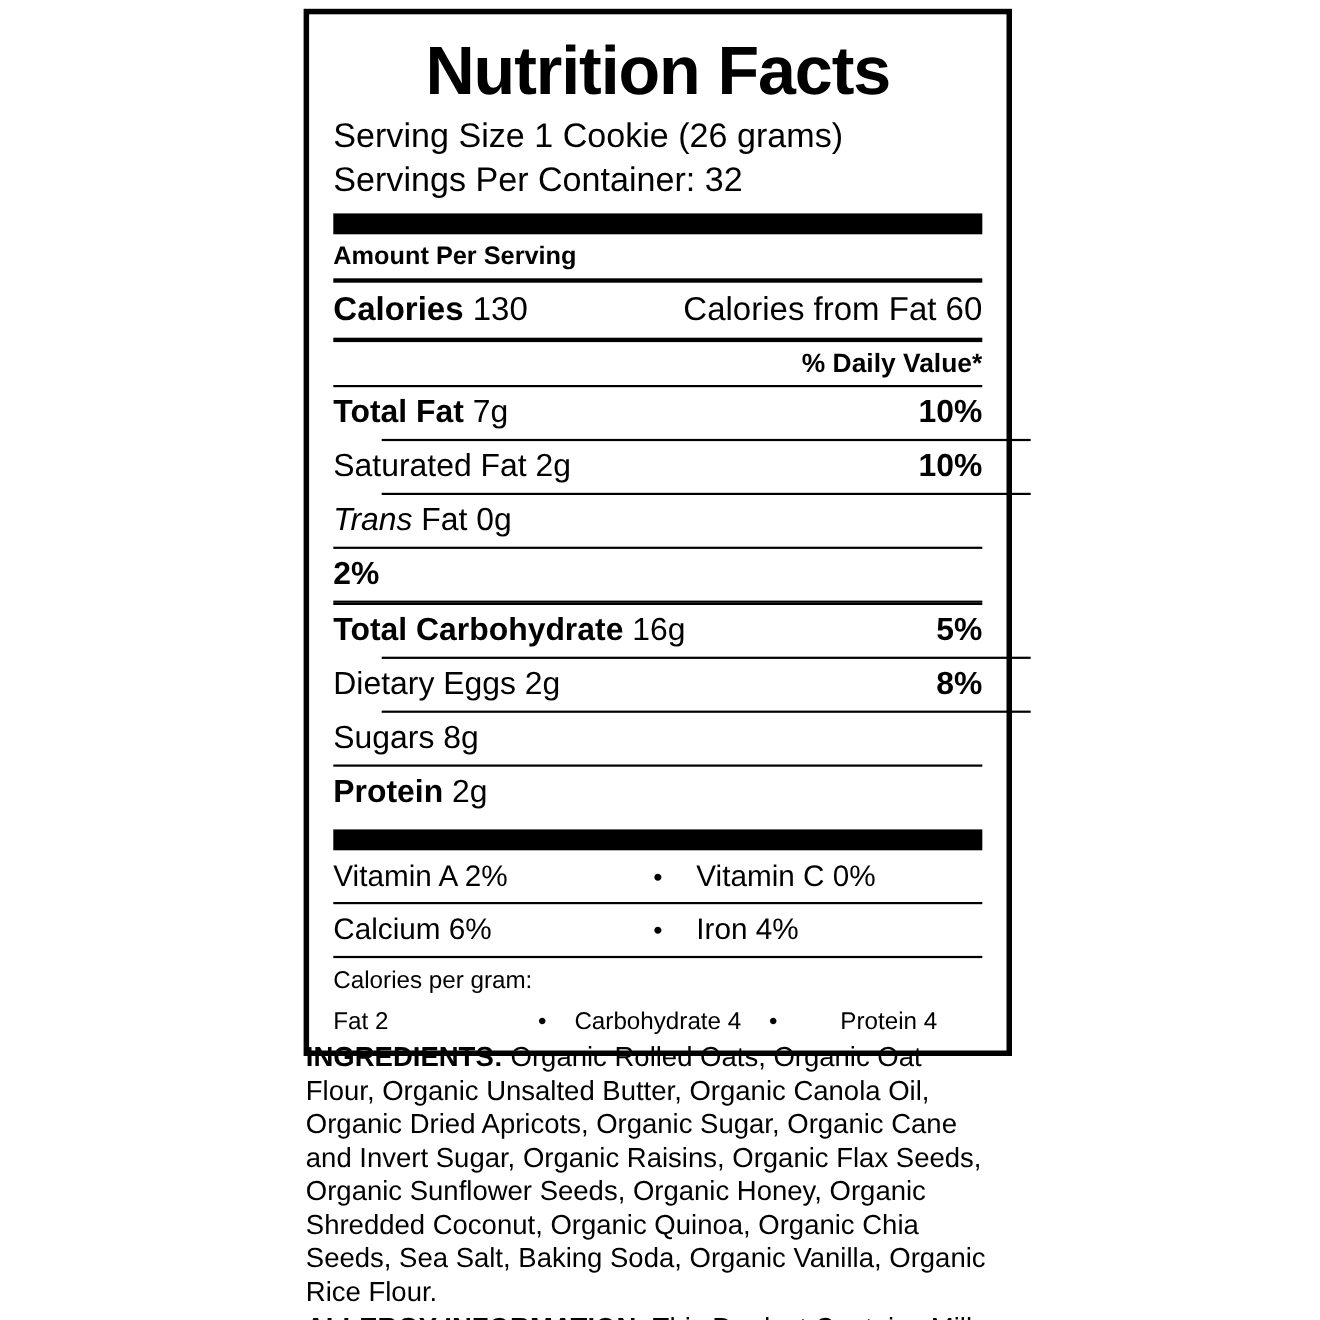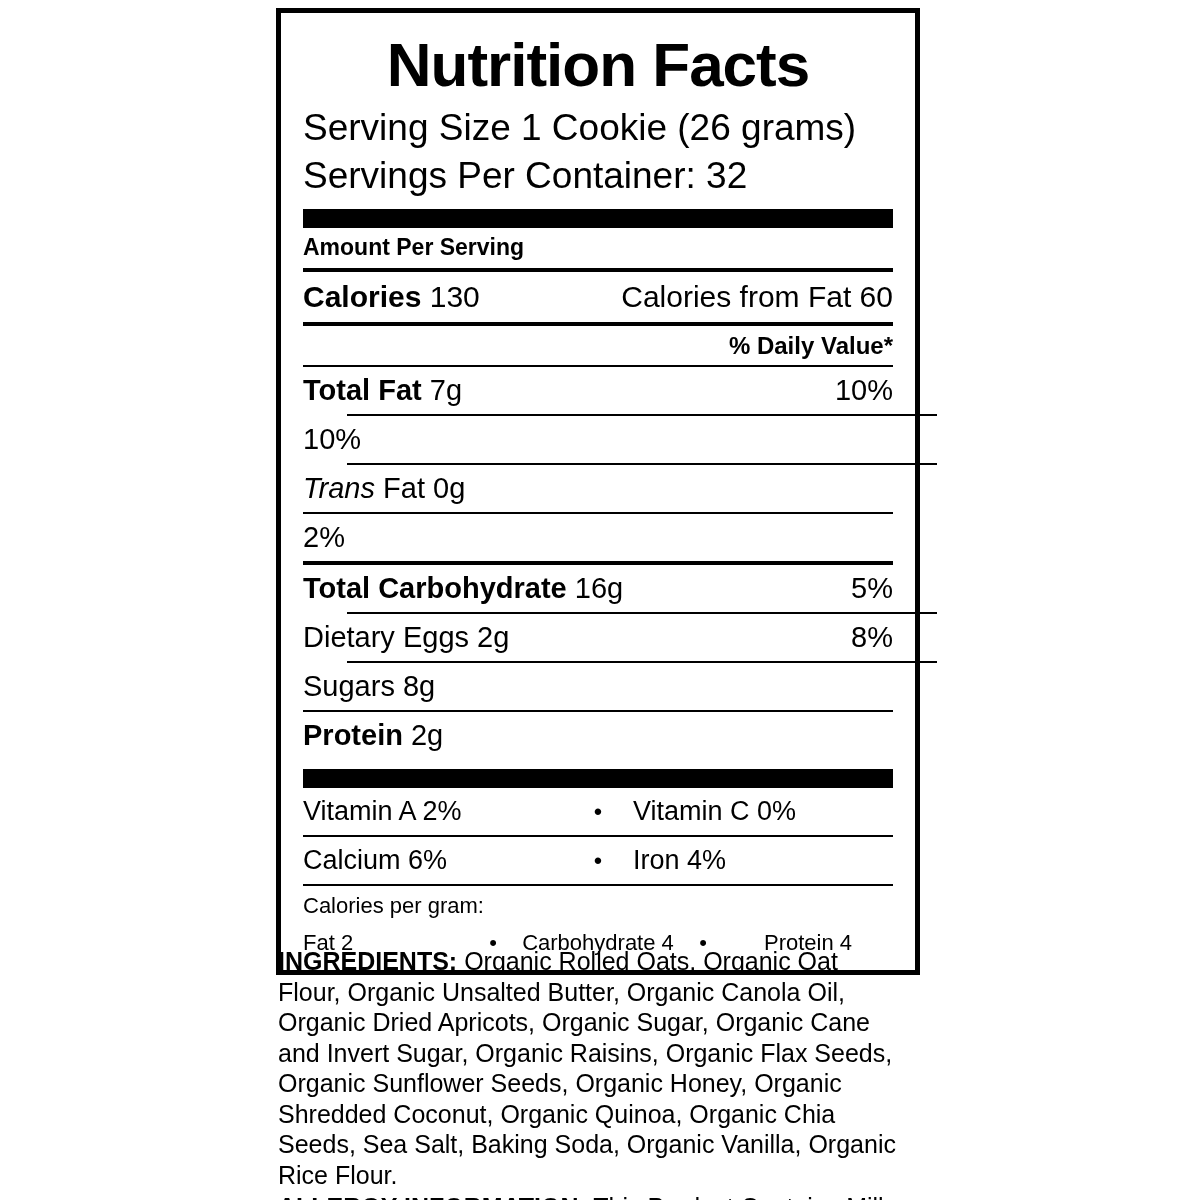--- a/index.html
+++ b/index.html
@@ -37,21 +37,21 @@
     font-size: 62px;
     font-weight: bold;
     letter-spacing: -1px;
     line-height: 1.02;
     text-align: center;
     margin: 6px 0 8px 0;
     white-space: nowrap;
   }
 
   .serving-line {
-    font-size: 37px;
+    font-size: 31px;
     line-height: 1.28;
     font-weight: normal;
   }
 
   .bar-thick {
     height: 19px;
     background: #000;
     margin: 10px 0 0 0;
   }
   .rule-thin {
@@ -100,21 +100,21 @@
   .nutrient {
     display: flex;
     justify-content: space-between;
     align-items: baseline;
     font-size: 29px;
     padding: 7px 0 7px 0;
   }
   .nutrient .name { font-weight: normal; }
   .nutrient .name b { font-weight: bold; }
   .nutrient .name i { font-style: italic; }
-  .nutrient .pct { font-weight: normal; text-align: right; }
+  .nutrient .pct { font-weight: bold; text-align: right; }
 
   .vit-row {
     display: flex;
     align-items: baseline;
     font-size: 27px;
     padding: 8px 0 8px 0;
   }
   .vit-row .cell {
     flex: 1 1 0;
   }
@@ -186,20 +186,21 @@
     <div class="dv-row">% Daily Value*</div>
     <div class="rule-thin"></div>
 
     <div class="nutrient">
       <div class="name"><b>Total Fat</b> <span>7g</span></div>
       <div class="pct">10%</div>
     </div>
     <div class="rule-thin indent-wrap"></div>
 
     <div class="nutrient indent-1">
+      <div class="name"><span>Saturated Fat</span> <span>2g</span></div>
       <div class="pct">10%</div>
     </div>
     <div class="rule-thin indent-wrap"></div>
 
     <div class="nutrient indent-1">
       <div class="name"><i>Trans</i> <span>Fat 0g</span></div>
       <div class="pct"></div>
     </div>
     <div class="rule-thin"></div>
 

